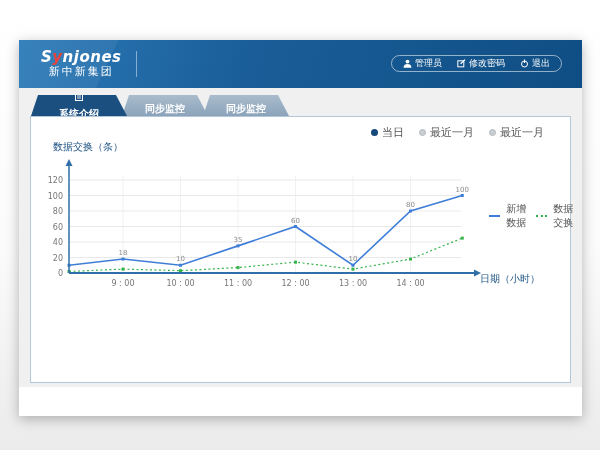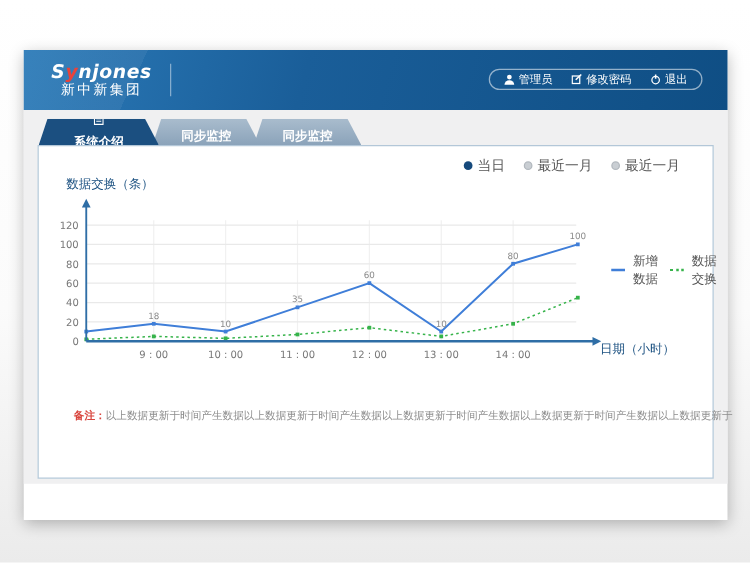--- a/index.html
+++ b/index.html
@@ -228,21 +228,18 @@
           <div class="legend-item">
             <span class="legend-line solid"></span>
             <span>新增数据</span>
           </div>
           <div class="legend-item">
             <span class="legend-line dotted"></span>
             <span>数据交换</span>
           </div>
         </div>
 
-        <div class="note">
-          <span class="note-label">备注：</span><span>以上数据更新于时间产生数据以上数据更新于时间产生数据以上数据更新于时间产生数据以上数据更新于时间产生数据以上数据更新于</span>
-        </div>
 
       </div>
     </div>
 
   </div>
 </div>
 
 </body></html>

